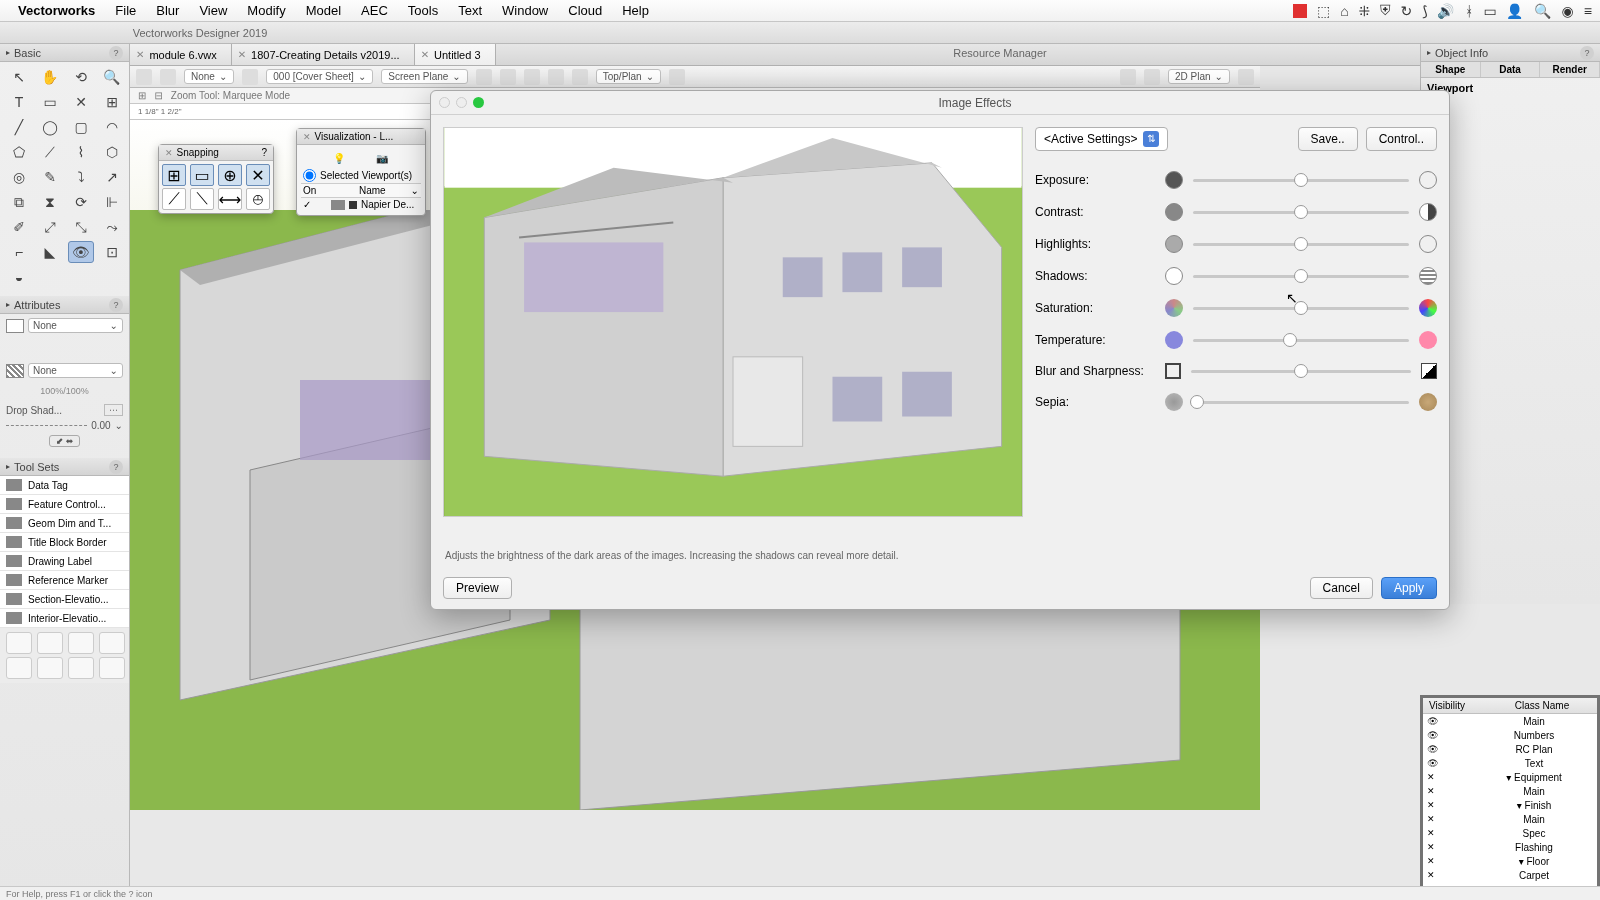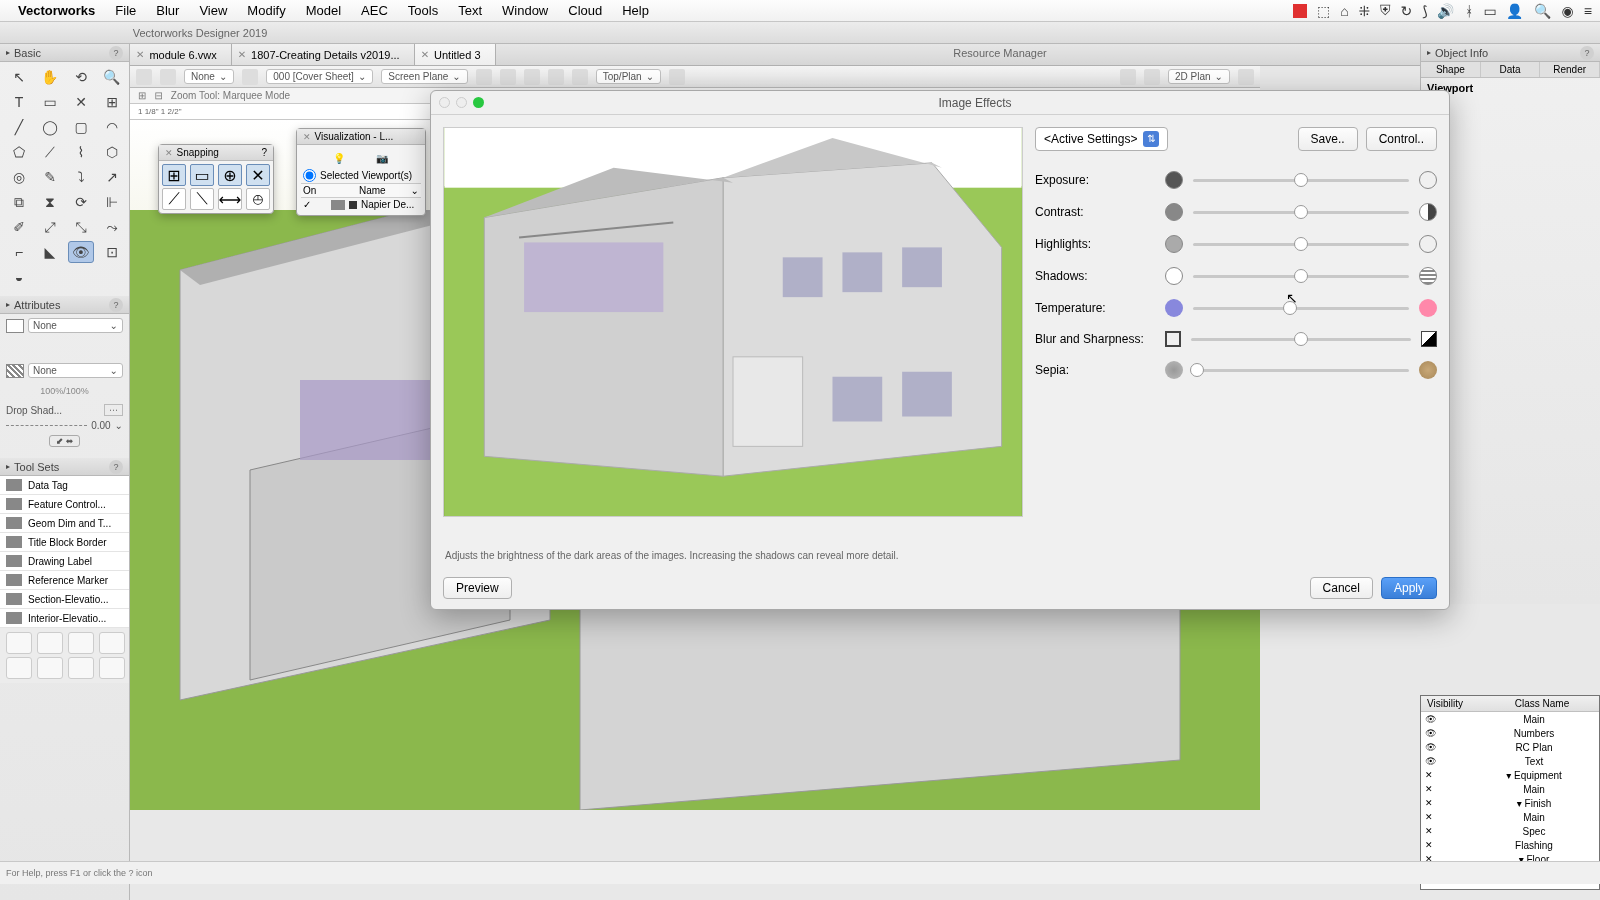--- a/index.html
+++ b/index.html
@@ -50,24 +50,24 @@
 .toolsets-grid { display: grid; grid-template-columns: repeat(4, 28px); gap: 3px; padding: 4px 6px; background: #ececec;}
 .toolsets-grid .cell { width: 26px; height: 22px; border: 1px solid #ccc; background: #f8f8f8; border-radius: 3px;}
 
 
 .canvas { position: absolute; left: 130px; top: 88px; width: 1130px; height: 722px; background: linear-gradient(180deg,#88bb44 0%, #99cc55 30%, #6fa838 100%); overflow: hidden;}
 .sky { position: absolute; left: 0; top: 0; right: 0; height: 90px; background: linear-gradient(#fff,#f8f8f0); }
 
 
 .right-panel { position: absolute; right: 0; top: 44px; width: 180px; height: 560px; background: linear-gradient(#f0f0f0,#e6e6e6); border-left: 1px solid #b8b8b8;}
 .right-tabs { display: flex; font-size: 10px; border-bottom: 1px solid #c0c0c0;}
-.right-tabs .t { flex: 1; text-align: center; padding: 2px 0; background: #e0e0e0; border-right: 1px solid #c8c8c8;}
-
-
-.class-panel { position: absolute; right: 0; bottom: 10px; width: 180px; height: 195px; background: #fff; border: 1px solid #737373; font-size: 10px;}
+.right-tabs .t { flex: 1; text-align: center; padding: 2px 0; background: #e0e0e0; border-right: 1px solid #c8c8c8; font-weight: bold;}
+
+
+.class-panel { position: absolute; right: 0; bottom: 10px; width: 180px; height: 195px; background: #fff; border: 3px solid #737373; font-size: 10px;}
 .class-header { display: flex; background: linear-gradient(#f0f0f0,#e0e0e0); border-bottom: 1px solid #c0c0c0;}
 .class-header div { padding: 2px 6px; }
 .class-row { display: flex; align-items: center; padding: 0 4px; height: 14px; }
 .class-row .vis { width: 48px; display: flex; gap: 2px; align-items: center;}
 .class-row .eye { font-size: 9px; }
 .class-row .name { flex: 1; text-align: center; }
 .class-row.group .name { font-weight: 400; }
 
 
 .zoom-bar { position: absolute; left: 130px; top: 88px; width: 1130px; height: 16px; background: #f4f4f4; border-bottom: 1px solid #c8c8c8; font-size: 10px; display: flex; align-items: center; padding: 0 8px; color: #777; gap: 8px;}
@@ -105,21 +105,21 @@
 .slider-row { display: flex; align-items: center; margin-bottom: 14px; gap: 10px;}
 .slider-row .label { width: 120px; }
 .slider-row .icon-l, .slider-row .icon-r { width: 18px; height: 18px; border-radius: 50%; border: 1.5px solid #888; flex-shrink: 0;}
 .slider-track { flex: 1; height: 3px; background: #c8c8c8; border-radius: 2px; position: relative;}
 .slider-thumb { position: absolute; top: -6px; width: 14px; height: 14px; background: #fff; border: 1px solid #999; border-radius: 50%; transform: translateX(-50%);}
 .dialog-footer { position: absolute; bottom: 10px; left: 12px; right: 12px; display: flex; align-items: center; gap: 8px;}
 .hint { position: absolute; bottom: 48px; left: 14px; font-size: 10px; color: #666;}
 .ctrl-buttons-row { display: flex; gap: 8px; margin-top: 6px;}
 
 
-.status-bar { position: absolute; left: 0; bottom: 16px; width: 1600px; height: 23px; background: #f0f0f0; border-top: 1px solid #c8c8c8; font-size: 9px; color: #777; padding: 2px 6px; display: flex; align-items: center;}
+.status-bar { position: absolute; left: 0; bottom: 0; width: 1600px; height: 14px; background: #f0f0f0; border-top: 1px solid #c8c8c8; font-size: 9px; color: #777; padding: 2px 6px; display: flex; align-items: center;}
 
 
 .house-svg { width: 100%; height: 100%; }
 </style>
 </head>
 <body>
 
 <div class="mac-menubar">
   <span class="apple"></span>
   <span class="app-name">Vectorworks</span>
@@ -564,20 +564,28 @@
           </div>
           <div class="slider-row">
             <span class="label">Shadows:</span>
             <span class="icon-l" style="background:#fff;"></span>
             <div class="slider-track">
               <div class="slider-thumb" style="left:50%;"></div>
             </div>
             <span class="icon-r" style="background:repeating-linear-gradient(0deg,#888,#888 2px,#fff 2px,#fff 4px);"></span>
           </div>
           <div class="slider-row">
+            <span class="label">Saturation:</span>
+            <span class="icon-l" style="background:conic-gradient(#c88,#8c8,#88c,#c88);border:none;"></span>
+            <div class="slider-track">
+              <div class="slider-thumb" style="left:50%;"></div>
+            </div>
+            <span class="icon-r" style="background:conic-gradient(#f44,#4f4,#44f,#f44);border:none;"></span>
+          </div>
+          <div class="slider-row">
             <span class="label">Temperature:</span>
             <span class="icon-l" style="background:#88d;border:none;"></span>
             <div class="slider-track">
               <div class="slider-thumb" style="left:45%;"></div>
             </div>
             <span class="icon-r" style="background:#f8a;border:none;"></span>
           </div>
           <div class="slider-row">
             <span class="label">Blur and Sharpness:</span>
             <span style="width:16px;height:16px;border:2px solid #444;"></span>

